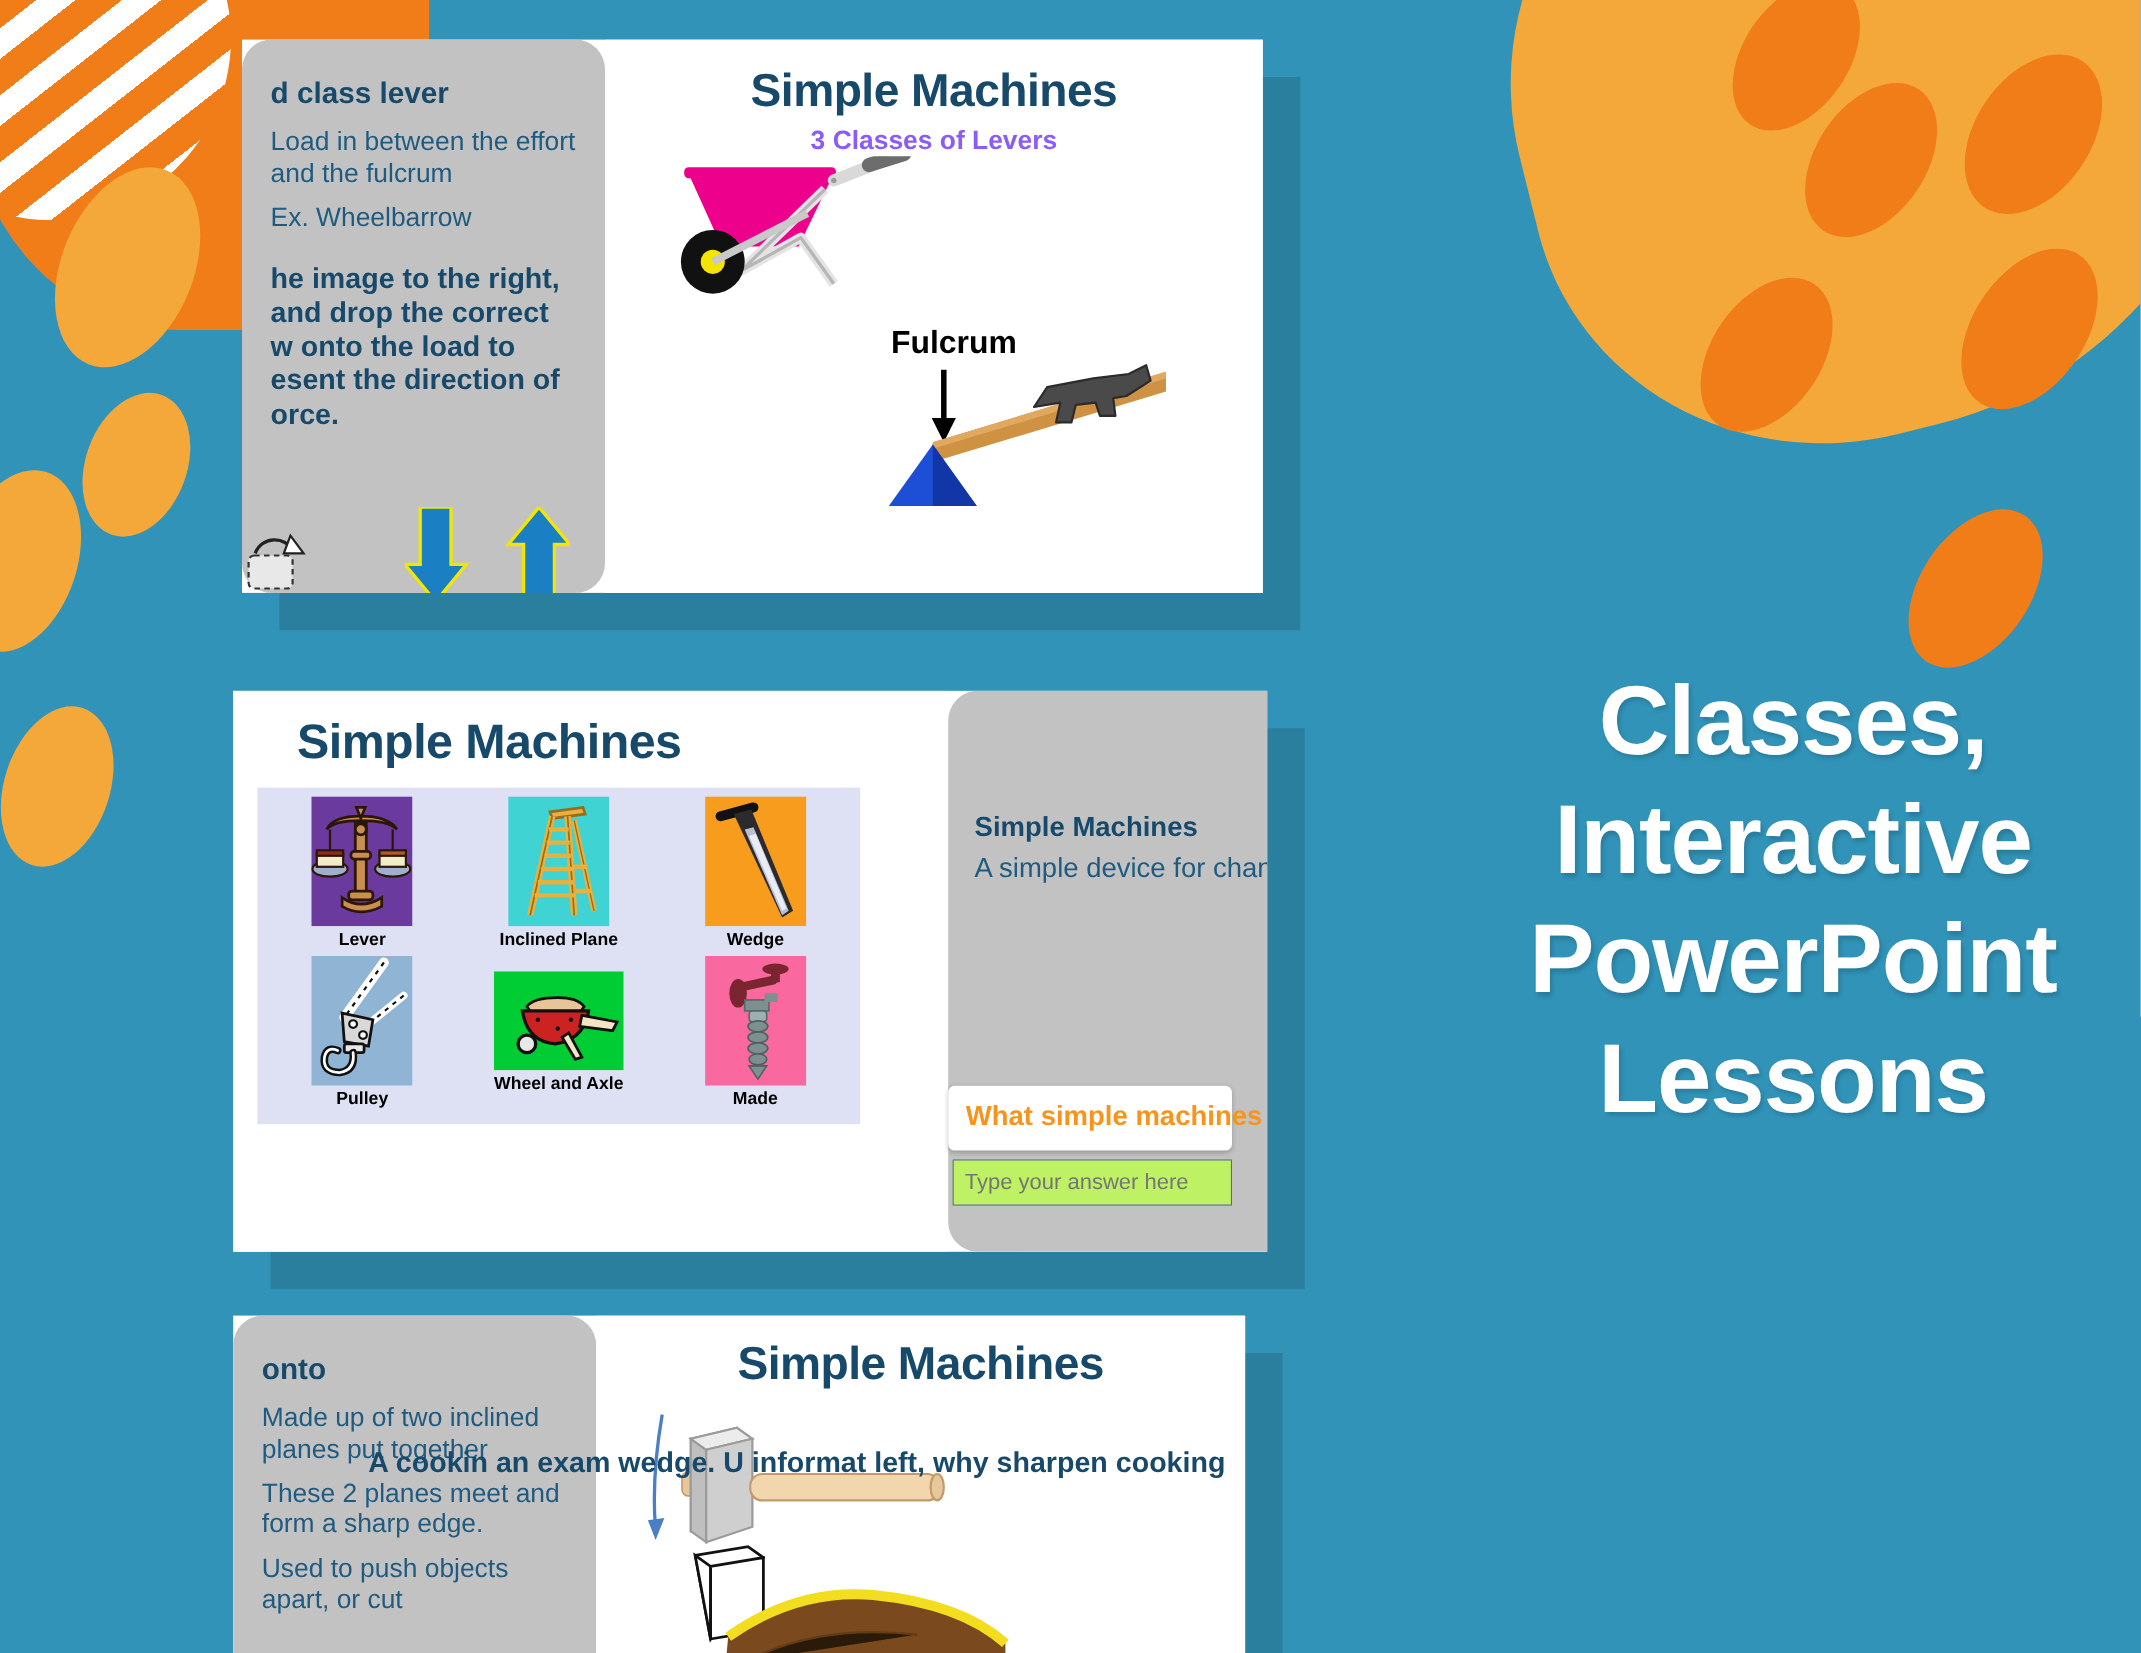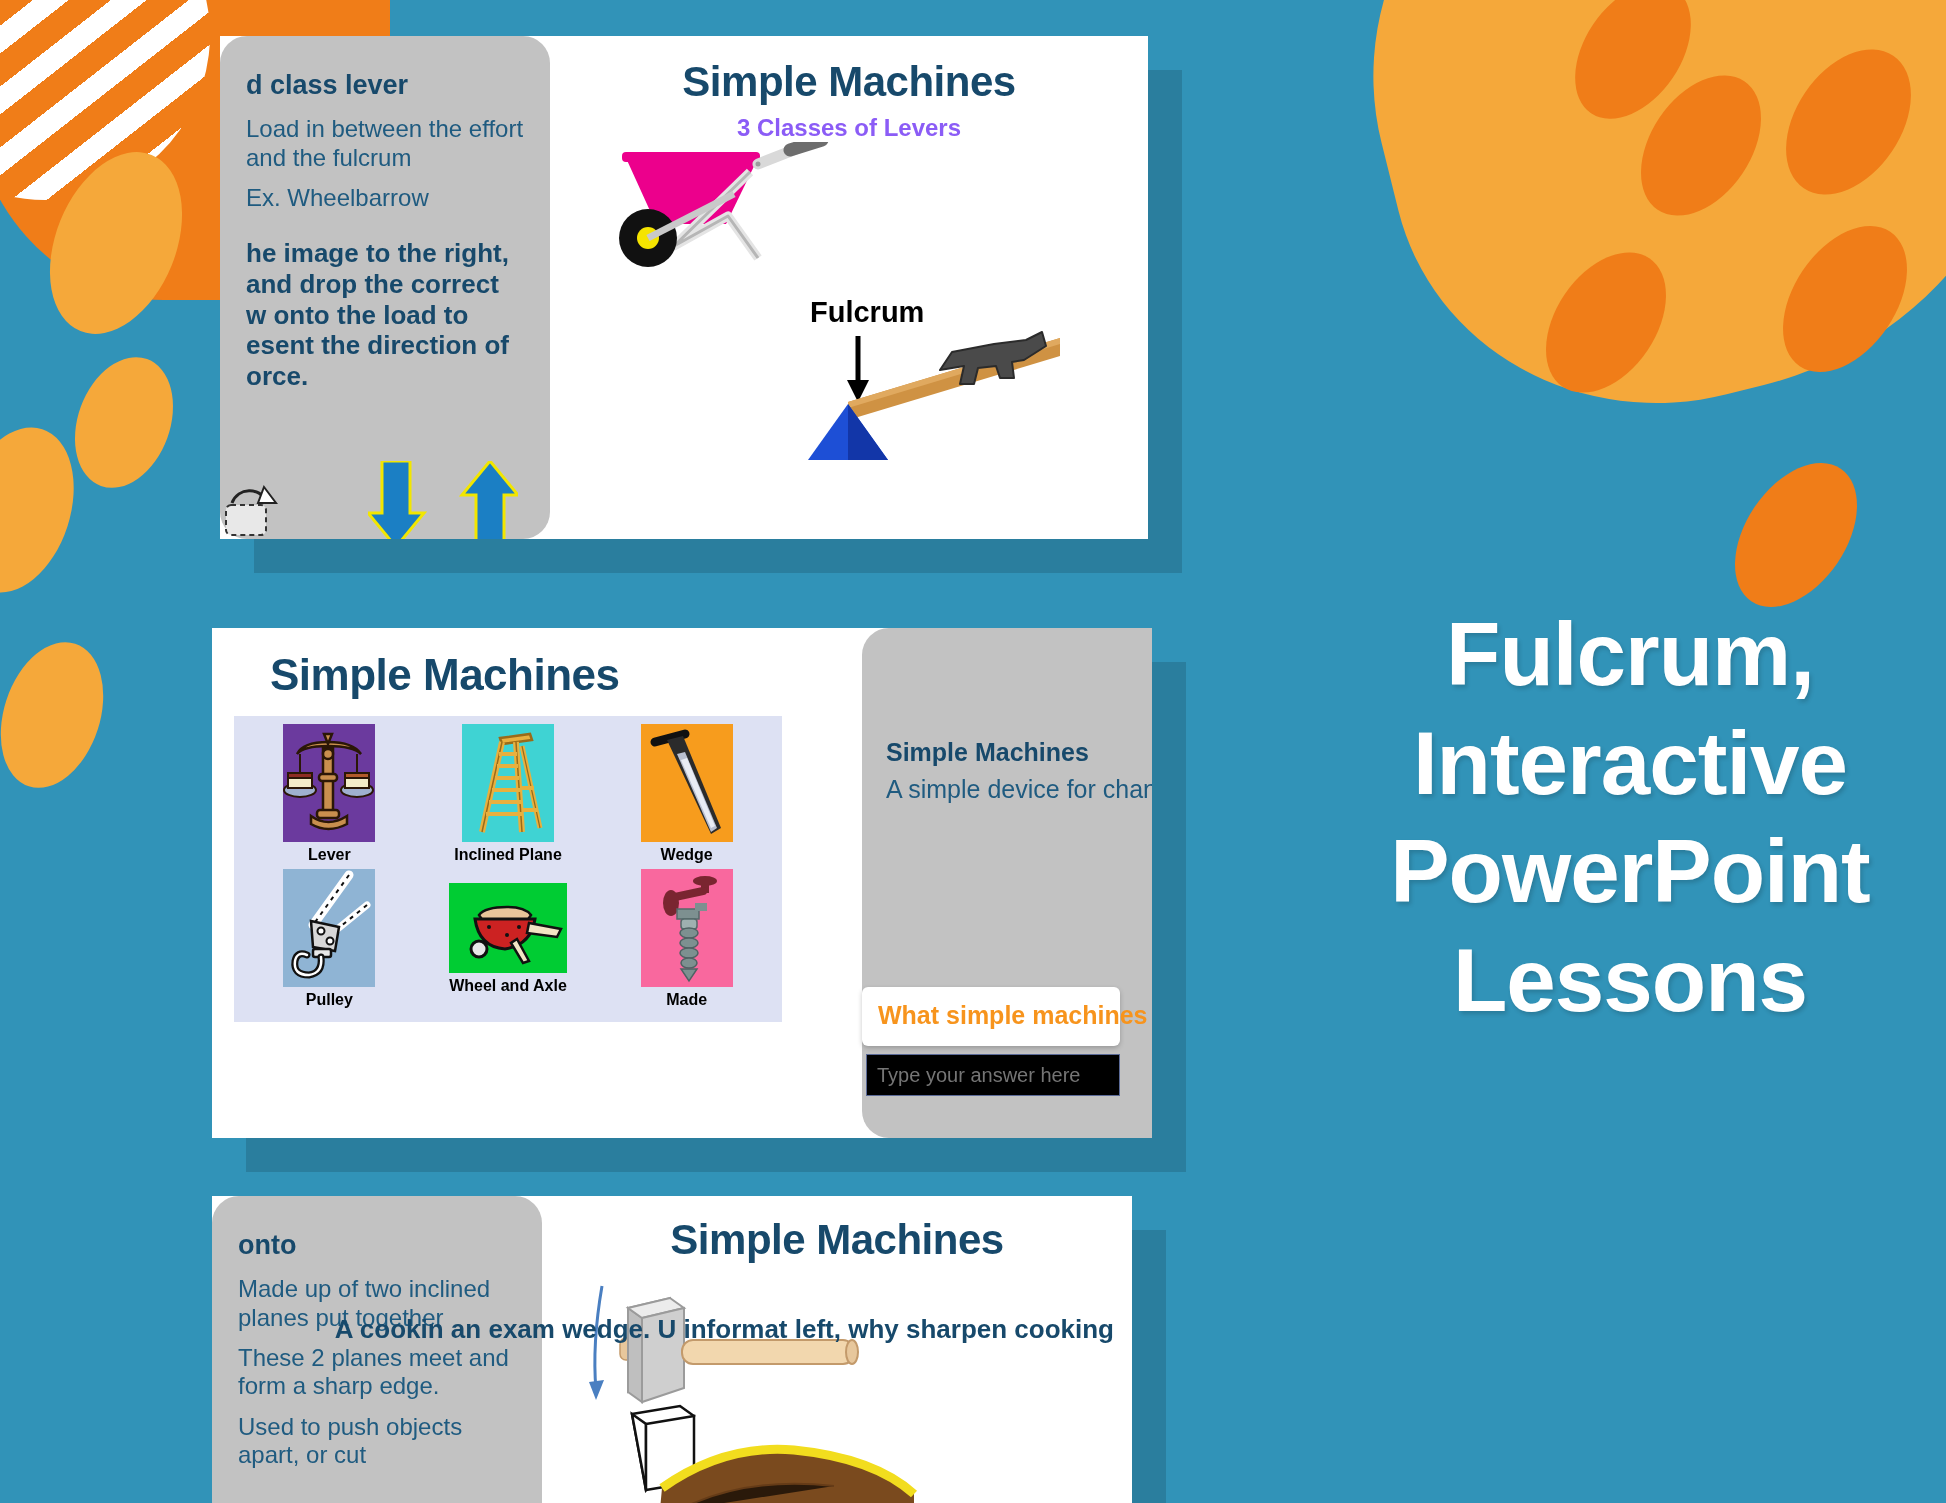--- a/index.html
+++ b/index.html
@@ -175,21 +175,21 @@
     border-radius: 6px;
     box-shadow: 0 2px 5px rgba(0,0,0,.22);
   }
   #question-text {
     color:#f7941d; font-weight:bold; font-size:25px; line-height:1.16;
     white-space: nowrap;
   }
   #answer-input {
     position:absolute; left:4px; bottom:42px;
     width: 254px; height: 42px;
-    background:#000000;
+    background:#bef264;
     border: 1px solid #5b6a97;
     color:#6c6c6c; font-size:20px;
     padding: 0 10px;
     font-family: "Liberation Sans", sans-serif;
   }
 
   
   #slide3-wrap { left: 212px; top: 1196px; width: 920px; height: 420px; }
   #slide3 .pane-grey { width: 330px; }
   #s3-right-text {
@@ -467,19 +467,19 @@
             <path d="M108 280 Q180 248 276 256"></path>
           </g>
         </svg>
 
         <div id="s3-right-text">A cookin an exam wedge. U informat left, why sharpen cooking</div>
       </div>
     </div>
   </div>
 
   <div id="promo">
-    <div>Fulcrum,</div>
+    <div>Classes,</div>
     <div>Interactive</div>
     <div>PowerPoint</div>
     <div>Lessons</div>
   </div>
 
 </div>
 
 </body></html>

